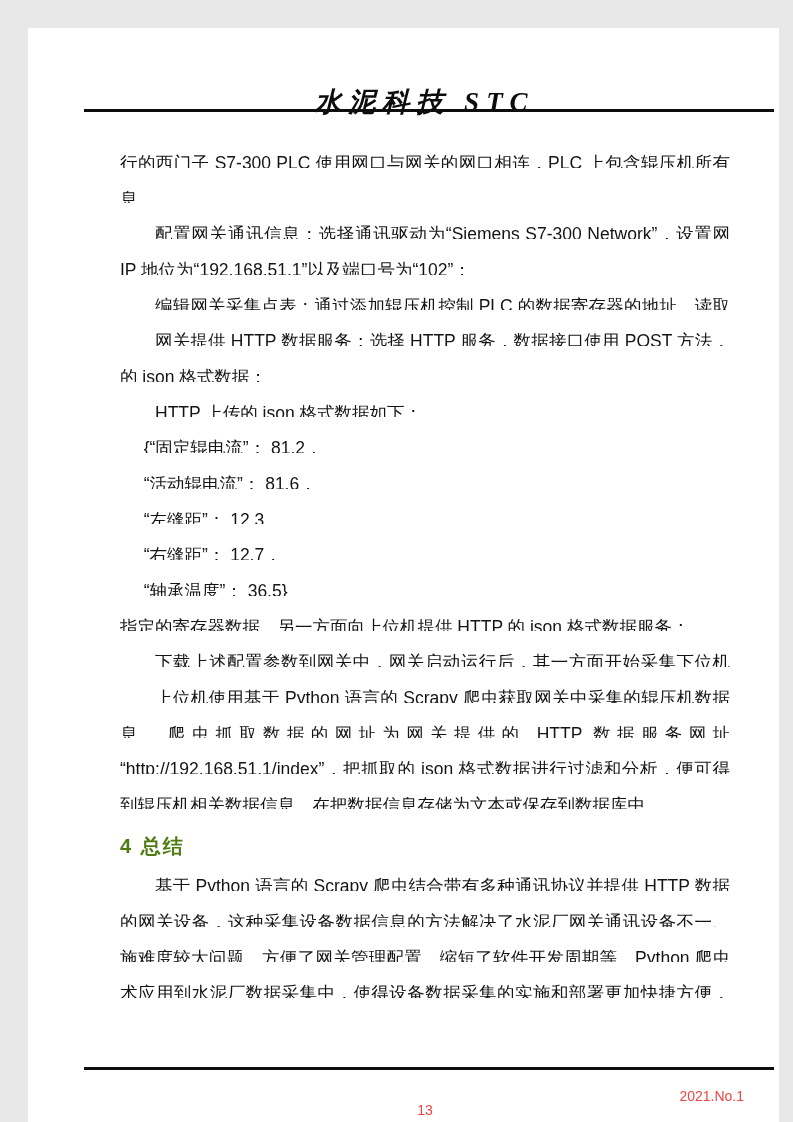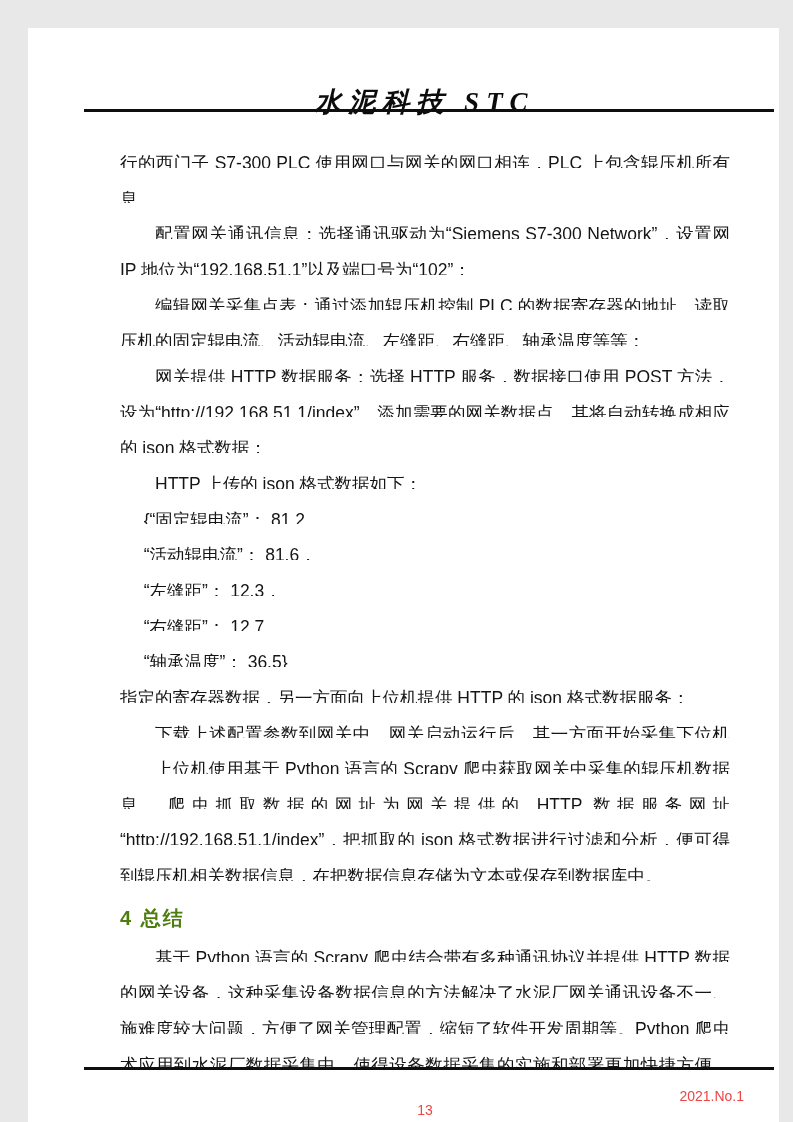--- a/index.html
+++ b/index.html
@@ -88,23 +88,21 @@
 
   <div class="header-title">水泥科技 STC</div>
   <div class="header-rule"></div>
 
   <div class="body-text">
     <div class="line justify">行的西门子 S7-300 PLC 使用网口与网关的网口相连，PLC 上包含辊压机所有运行信</div>
     <div class="line">息。</div>
     <div class="line indent justify">配置网关通讯信息：选择通讯驱动为“Siemens S7-300 Network”，设置网关</div>
     <div class="line">IP 地位为“192.168.51.1”以及端口号为“102”；</div>
     <div class="line indent justify">编辑网关采集点表：通过添加辊压机控制 PLC 的数据寄存器的地址，读取辊</div>
-    <div class="line">压机的固定辊电流、活动辊电流、左缝距、右缝距、轴承温度等等；</div>
     <div class="line indent justify">网关提供 HTTP 数据服务：选择 HTTP 服务，数据接口使用 POST 方法，网址</div>
-    <div class="line justify">设为“http://192.168.51.1/index”，添加需要的网关数据点，其将自动转换成相应</div>
     <div class="line">的 json 格式数据；</div>
     <div class="line indent">HTTP 上传的 json 格式数据如下：</div>
     <div class="line jindent">{“固定辊电流”： 81.2，</div>
     <div class="line jindent">“活动辊电流”： 81.6，</div>
     <div class="line jindent">“左缝距”： 12.3，</div>
     <div class="line jindent">“右缝距”： 12.7，</div>
     <div class="line jindent">“轴承温度”： 36.5}</div>
     <div class="line">指定的寄存器数据，另一方面向上位机提供 HTTP 的 json 格式数据服务；</div>
     <div class="line indent justify">下载上述配置参数到网关中，网关启动运行后，其一方面开始采集下位机 PLC</div>
     <div class="line indent justify">上位机使用基于 Python 语言的 Scrapy 爬虫获取网关中采集的辊压机数据信</div>

